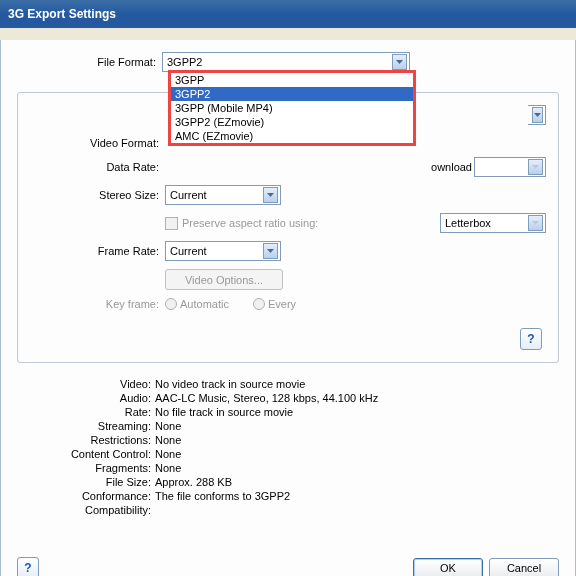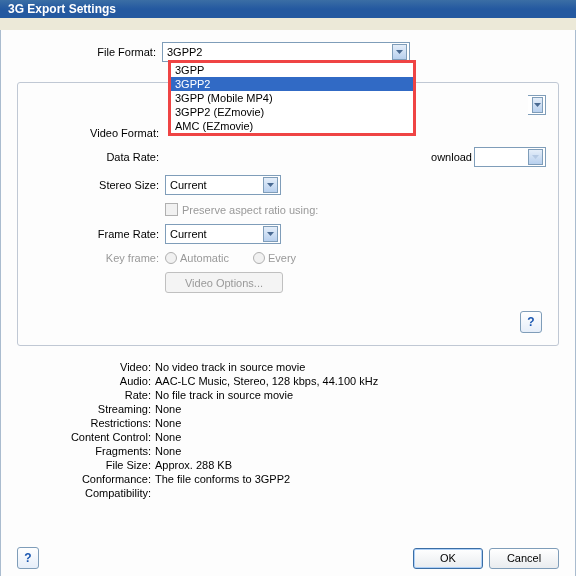--- a/index.html
+++ b/index.html
@@ -7,21 +7,21 @@
     margin: 0;
     font-family: Tahoma, Arial, sans-serif;
     font-size: 11px;
     background: #ece9d8;
     width: 576px;
     height: 576px;
     overflow: hidden;
     color: #000;
   }
   .titlebar {
-    height: 18px;
+    height: 28px;
     background: linear-gradient(to bottom, #3b6ea5 0%, #2459a0 50%, #2459a0 100%);
     color: #fff;
     display: flex;
     align-items: center;
     padding: 0 8px;
     font-weight: bold;
     font-size: 12px;
   }
   .client {
     background: #fdfdfd;
@@ -230,47 +230,55 @@
             </svg>
         </span>
       </div>
     </div>
 
     <div class="row">
       <div class="lbl"></div>
       <span class="check"></span>
       <span class="disabled">Preserve aspect ratio using:</span>
       <div style="flex:1"></div>
+      <div class="select" style="width:106px;">
+        <span>Letterbox</span>
+        <span class="arrow">
+          <svg width="7" height="4">
+              <path d="M0 0 L7 0 L3.5 4 Z" fill="#b5c9e3"></path>
+            </svg>
+        </span>
+      </div>
     </div>
 
     <div class="row">
       <div class="lbl">Frame Rate:</div>
       <div class="select" style="width:116px;">
         <span>Current</span>
         <span class="arrow">
           <svg width="7" height="4">
               <path d="M0 0 L7 0 L3.5 4 Z" fill="#4a6a92"></path>
             </svg>
         </span>
       </div>
+    </div>
+
+    <div class="row" style="margin-top:6px;">
+      <div class="lbl"></div>
+      <div class="btn disabled" style="min-width:118px;">Video Options...</div>
     </div>
 
     <div class="row">
       <div class="lbl disabled">Key frame:</div>
       <span class="radio"></span>
       <span class="disabled" style="margin-right:24px;">Automatic</span>
       <span class="radio"></span>
       <span class="disabled">Every</span>
     </div>
 
-    <div class="row" style="margin-top:6px;">
-      <div class="lbl"></div>
-      <div class="btn disabled" style="min-width:118px;">Video Options...</div>
-    </div>
-
     <div style="display:flex; justify-content:flex-end; margin-top:18px; padding-right:4px;">
       <div class="help-btn">?</div>
     </div>
   </div>
 
   <div class="summary">
     <div class="summary-row">
         <div class="k">Video:</div>
         <div class="v">No video track in source movie</div>
       </div>

